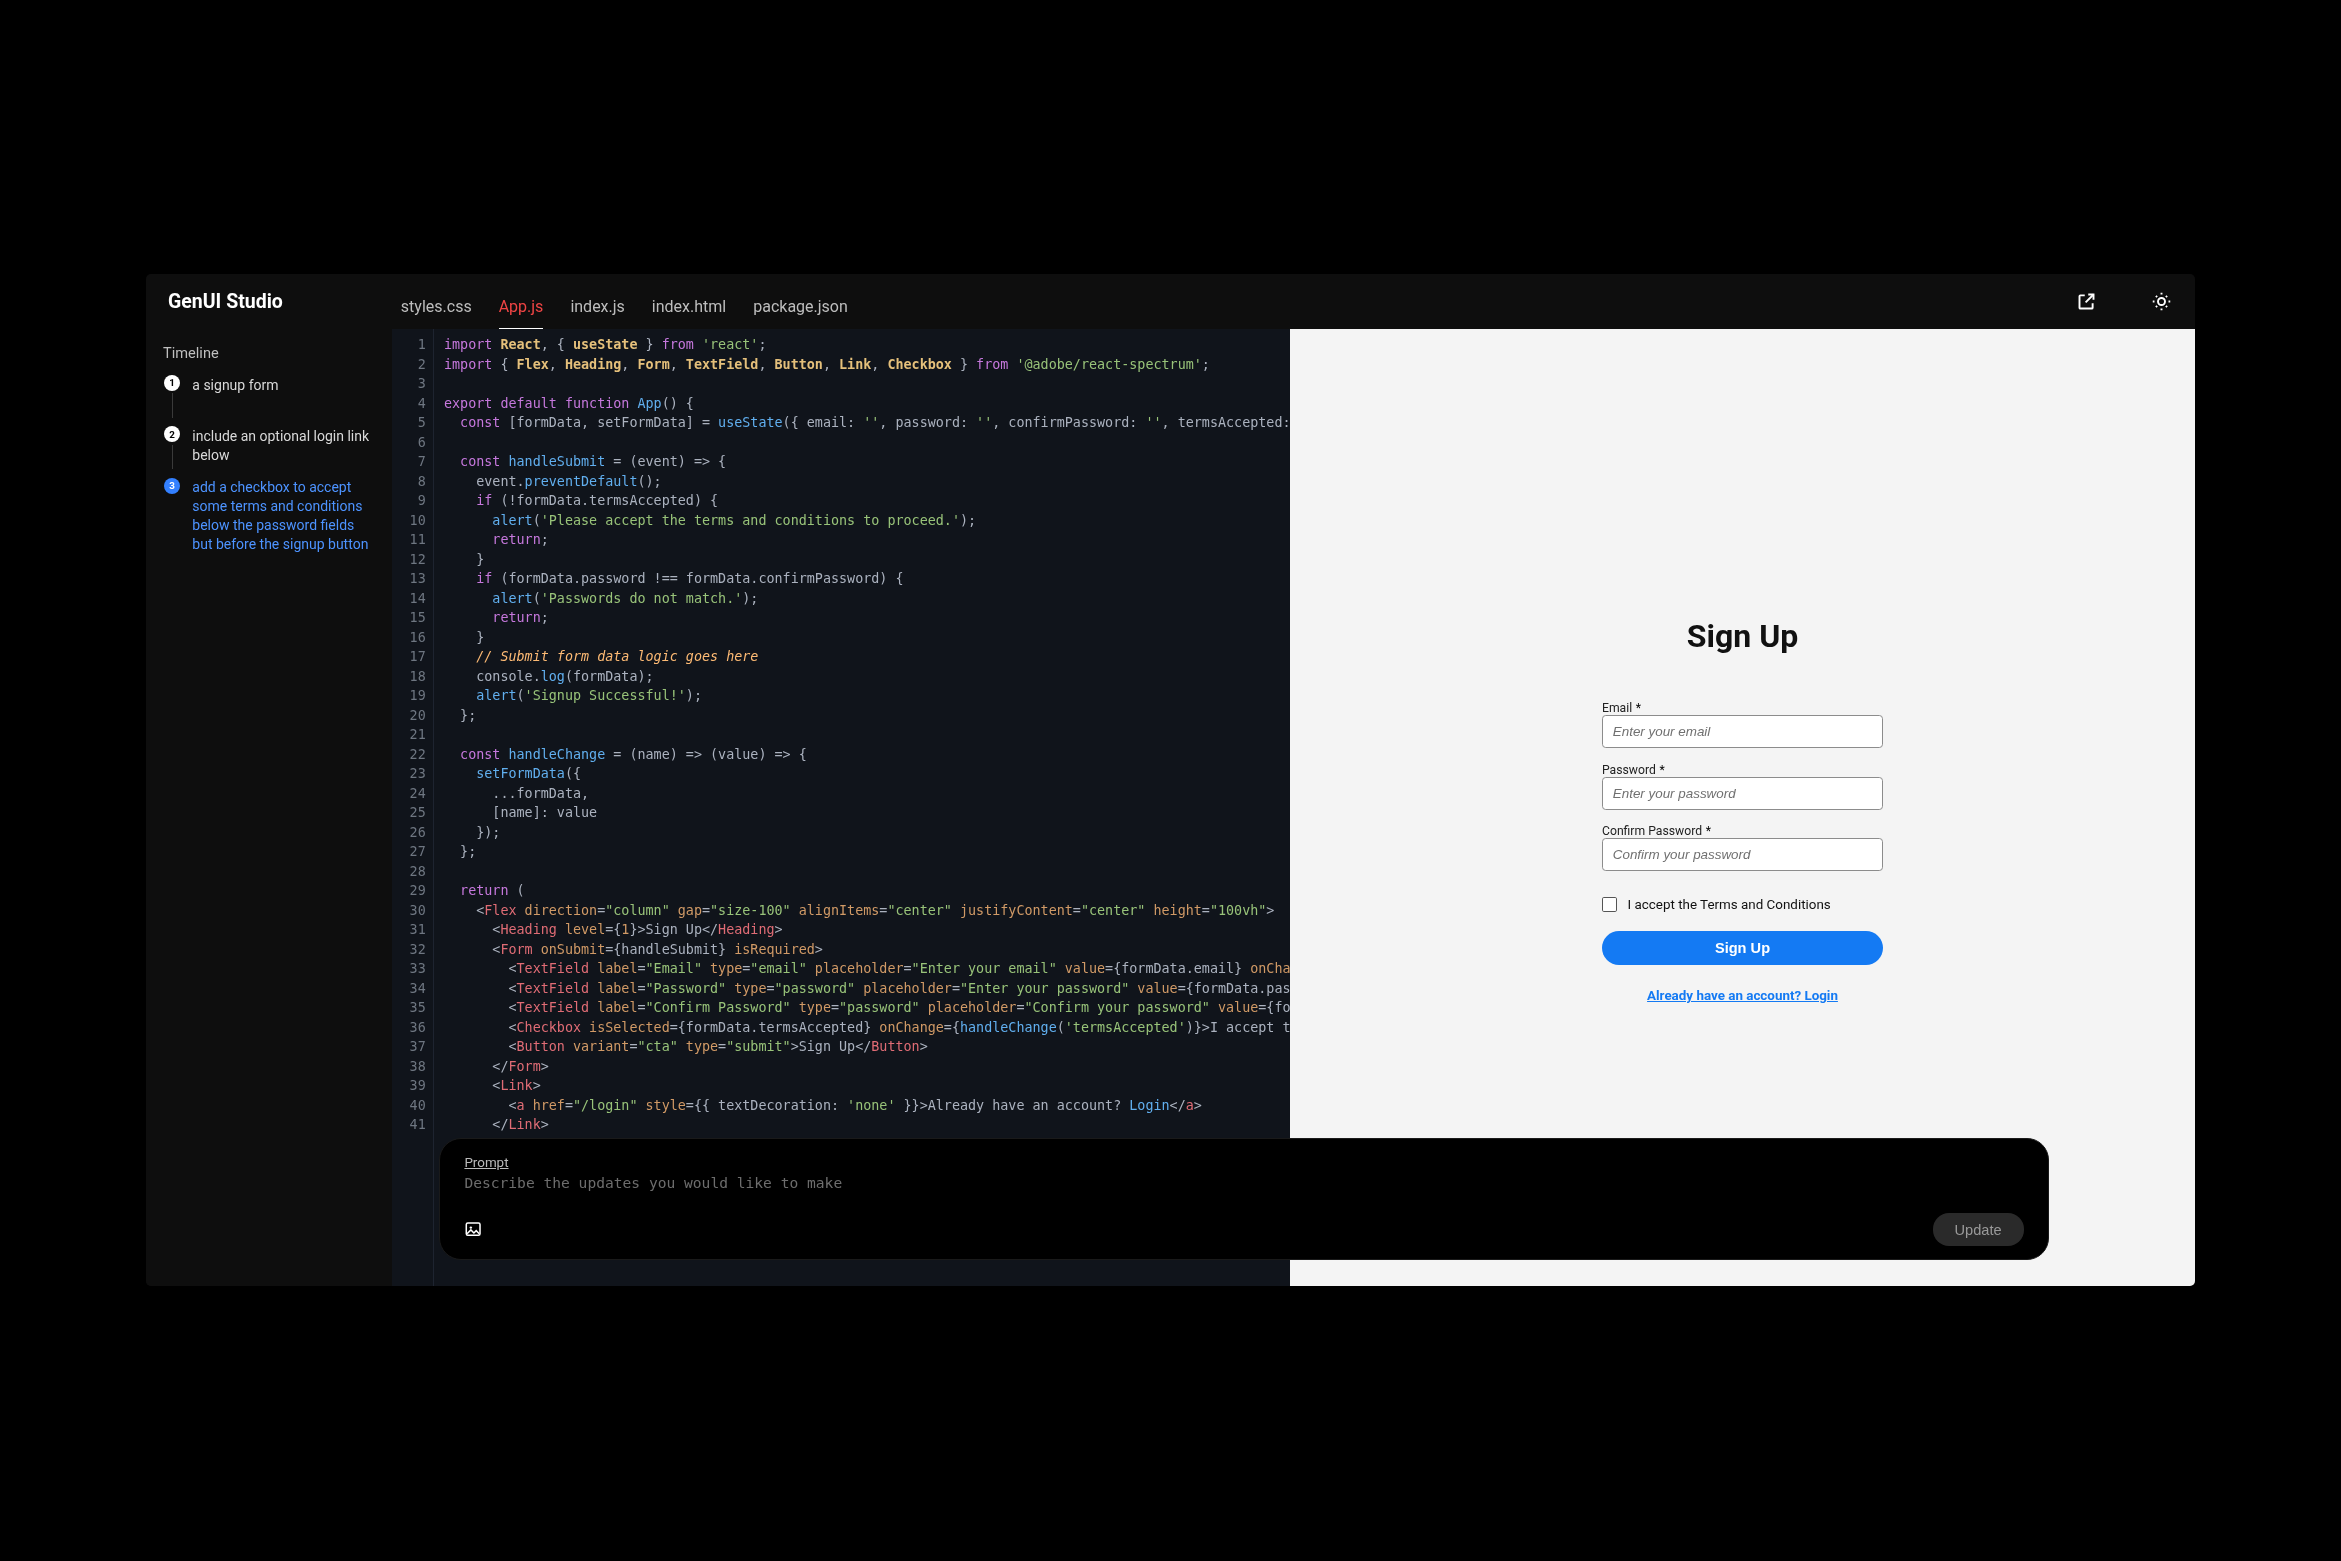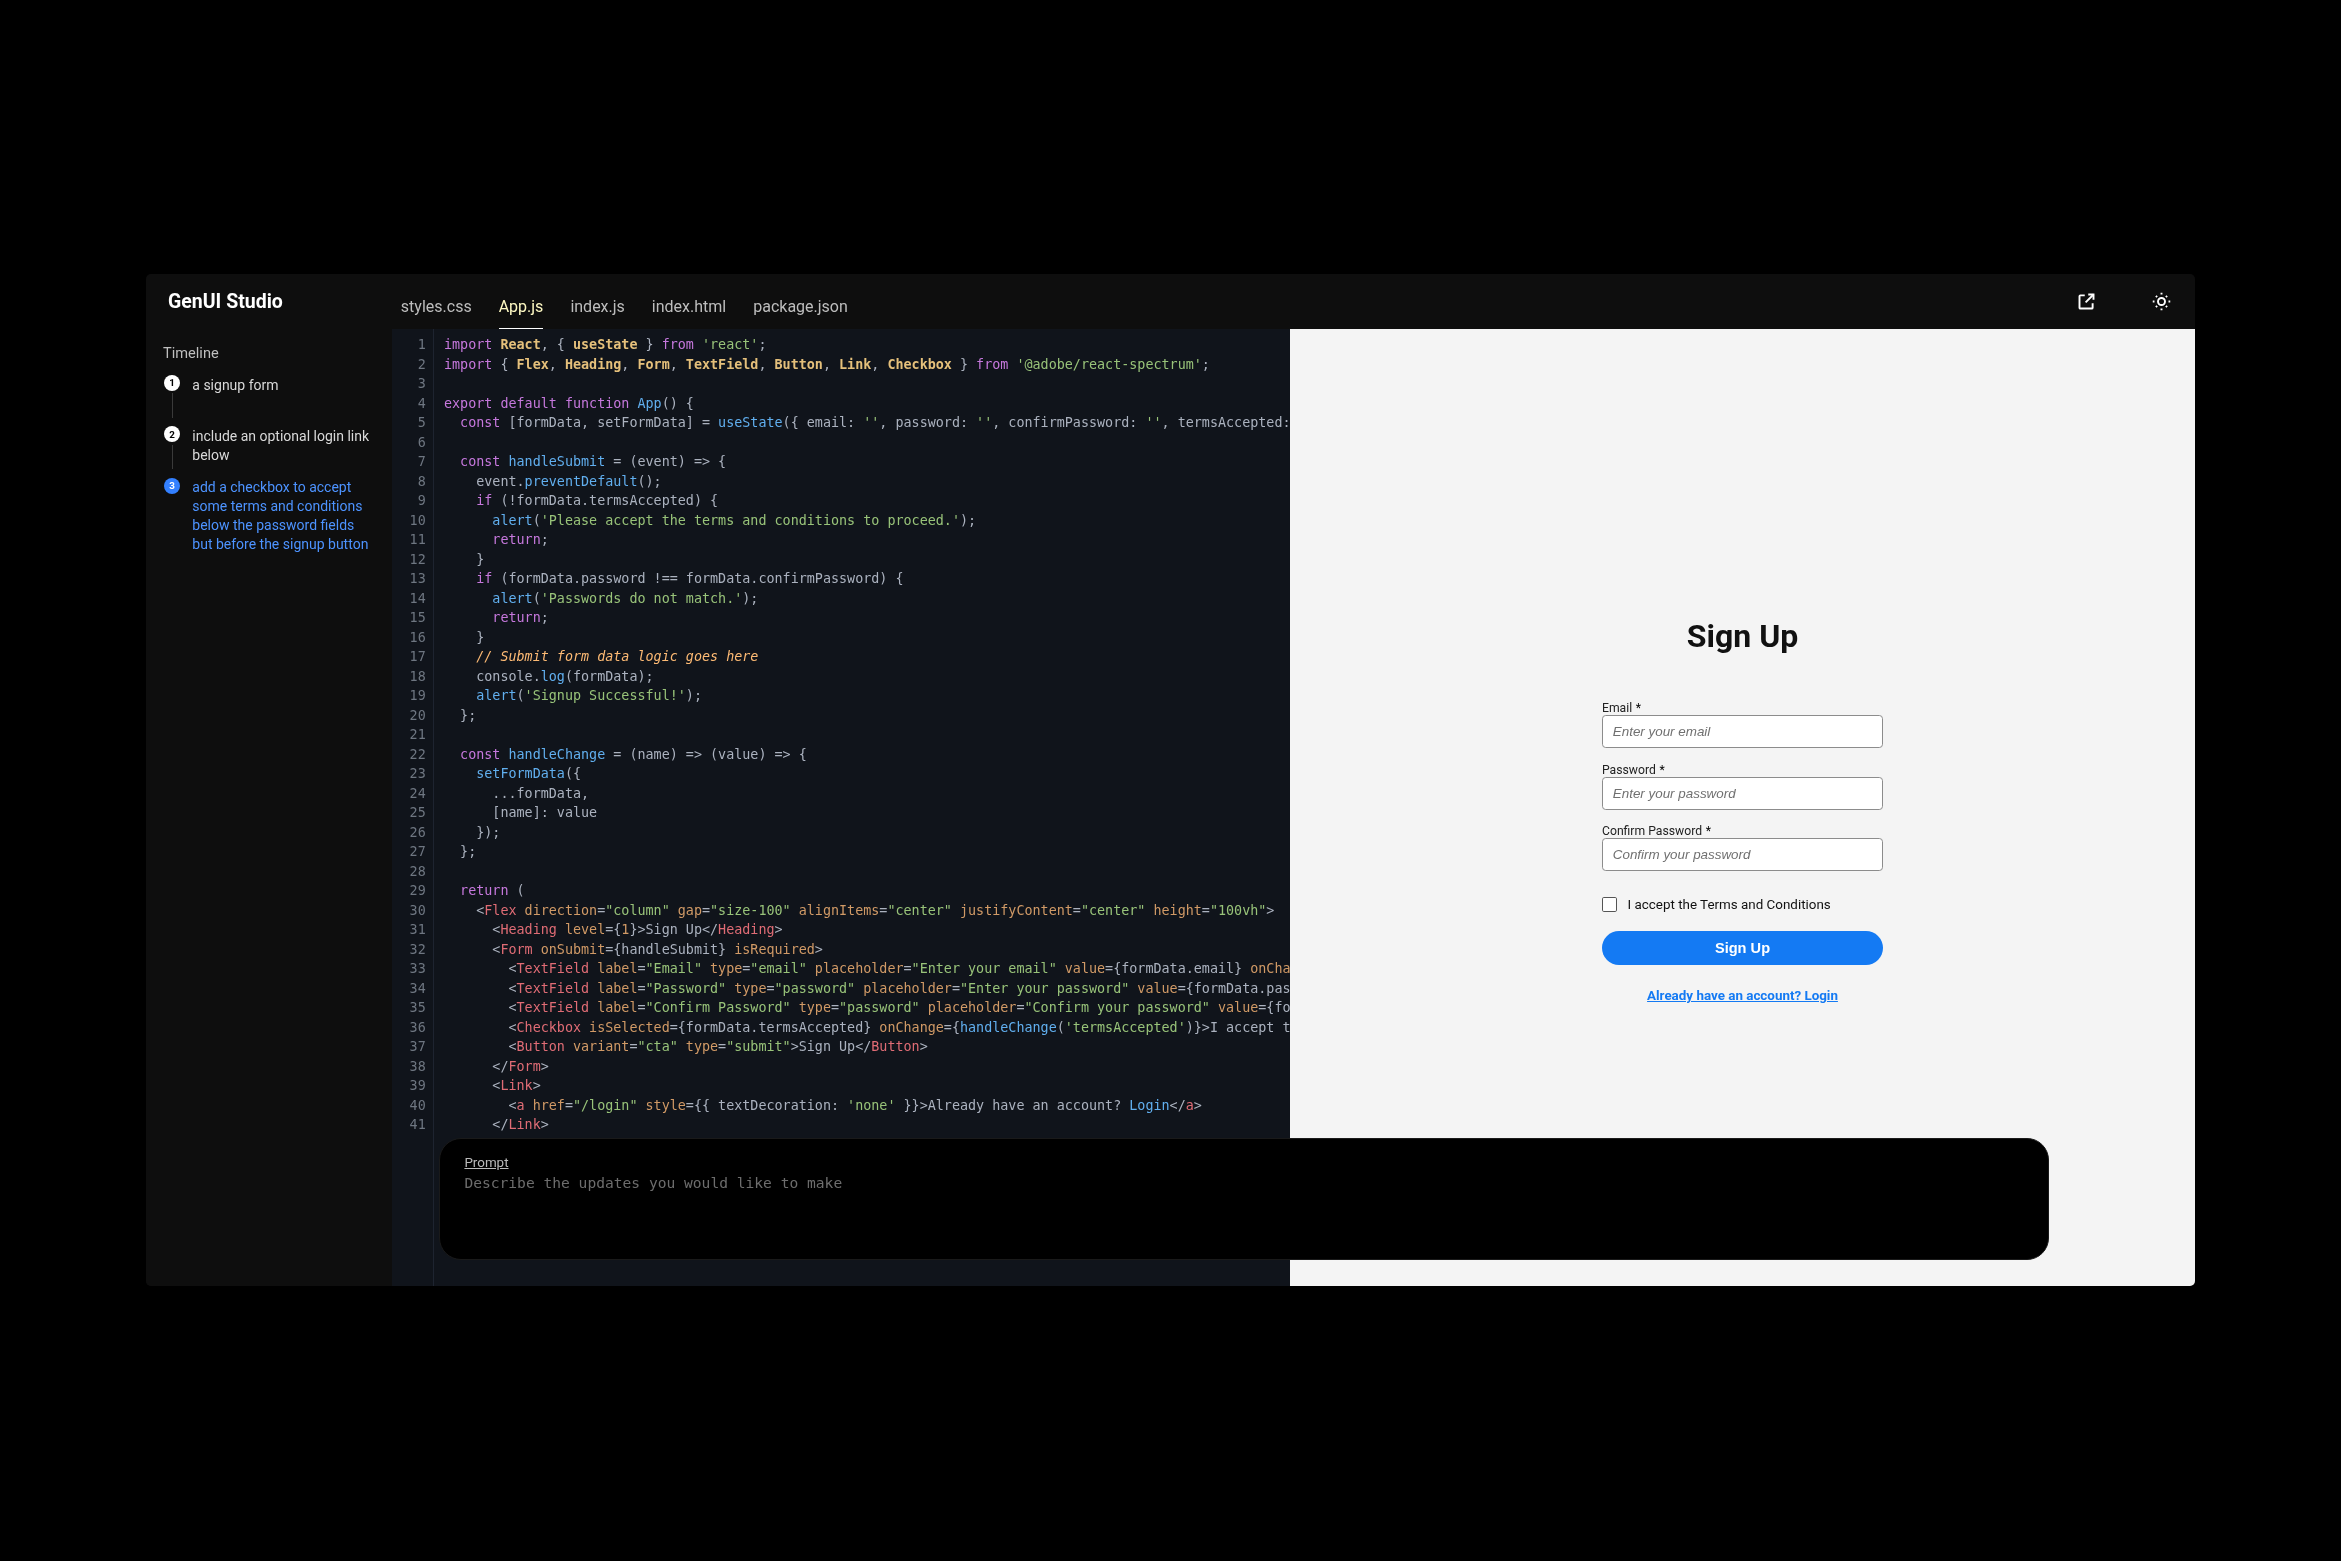--- a/index.html
+++ b/index.html
@@ -9,21 +9,21 @@
     position:absolute; top:274px; left:146px; width:2049px; height:1012px;
     background:#0e0e0e; border-radius:5px; overflow:hidden; display:flex; flex-direction:column;
   }
   .header {
     height:55px; display:flex; align-items:center; padding:0 22px; gap:37px;
     color:#fff;
   }
   .brand { font-weight:700; font-size:19.5px; }
   .tabs { display:flex; align-items:flex-end; gap:27px; height:100%; padding-left:81px;}
   .tab { color:#bdbdbd; font-size:16px; padding-bottom:12.2px; border-bottom:1.8px solid transparent; cursor:pointer;}
-  .tab.active { color:#fef9c3; border-bottom-color:#fff; }
+  .tab.active { color:#ef4444; border-bottom-color:#fff; }
   .header-spacer { flex:1; }
   .hicon { width:23px; height:23px; color:#fff; display:flex; align-items:center; justify-content:center; cursor:pointer;}
   .hicon svg { width:21px; height:21px; stroke:#fff; fill:none; stroke-width:2.2; }
   .body { flex:1; display:flex; min-height:0; }
   .sidebar { width:246px; background:#0e0e0e; padding:14.6px 17px; color:#d9d9d9; }
   .side-title { font-size:14.6px; color:#bfbfbf; margin-bottom:13.4px; }
   .tl-item { display:flex; gap:11px; margin-bottom:8.5px; }
   .tl-dot { flex:0 0 18.3px; display:flex; flex-direction:column; align-items:center; }
   .tl-circle {
     width:16px; height:16px; border-radius:50%; background:#fff; color:#000;
@@ -222,17 +222,27 @@
             <button class="pv-submit">Sign Up</button>
             <div class="pv-login-link"><a href="#">Already have an account? Login</a></div>
           </div>
         </div>
       </div>
     </div>
 
     <div class="prompt-bar">
       <div class="pb-label">Prompt</div>
       <textarea class="pb-input" placeholder="Describe the updates you would like to make" style=""></textarea>
+      <div class="pb-row">
+        <div class="pb-img-icon">
+          <svg viewBox="0 0 24 24">
+              <rect x="3" y="4" width="18" height="16" rx="2" fill="none" stroke="#fff" stroke-width="2"></rect>
+              <circle cx="9" cy="10" r="1.6" fill="#fff"></circle>
+              <path d="M4 18l5-5 4 4 3-3 4 4" fill="none" stroke="#fff" stroke-width="2"></path>
+            </svg>
+        </div>
+        <button class="pb-update">Update</button>
+      </div>
     </div>
 
   </div>
 </div>
 
 
 </body></html>

